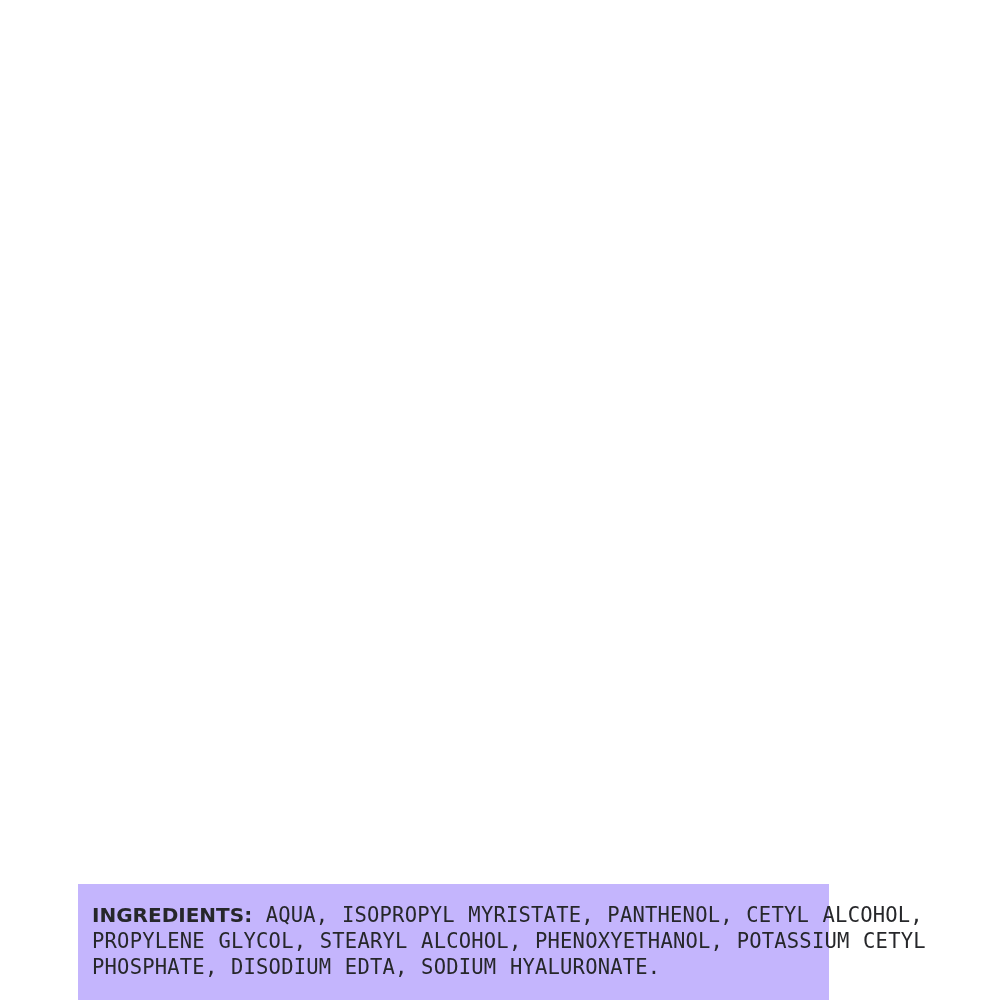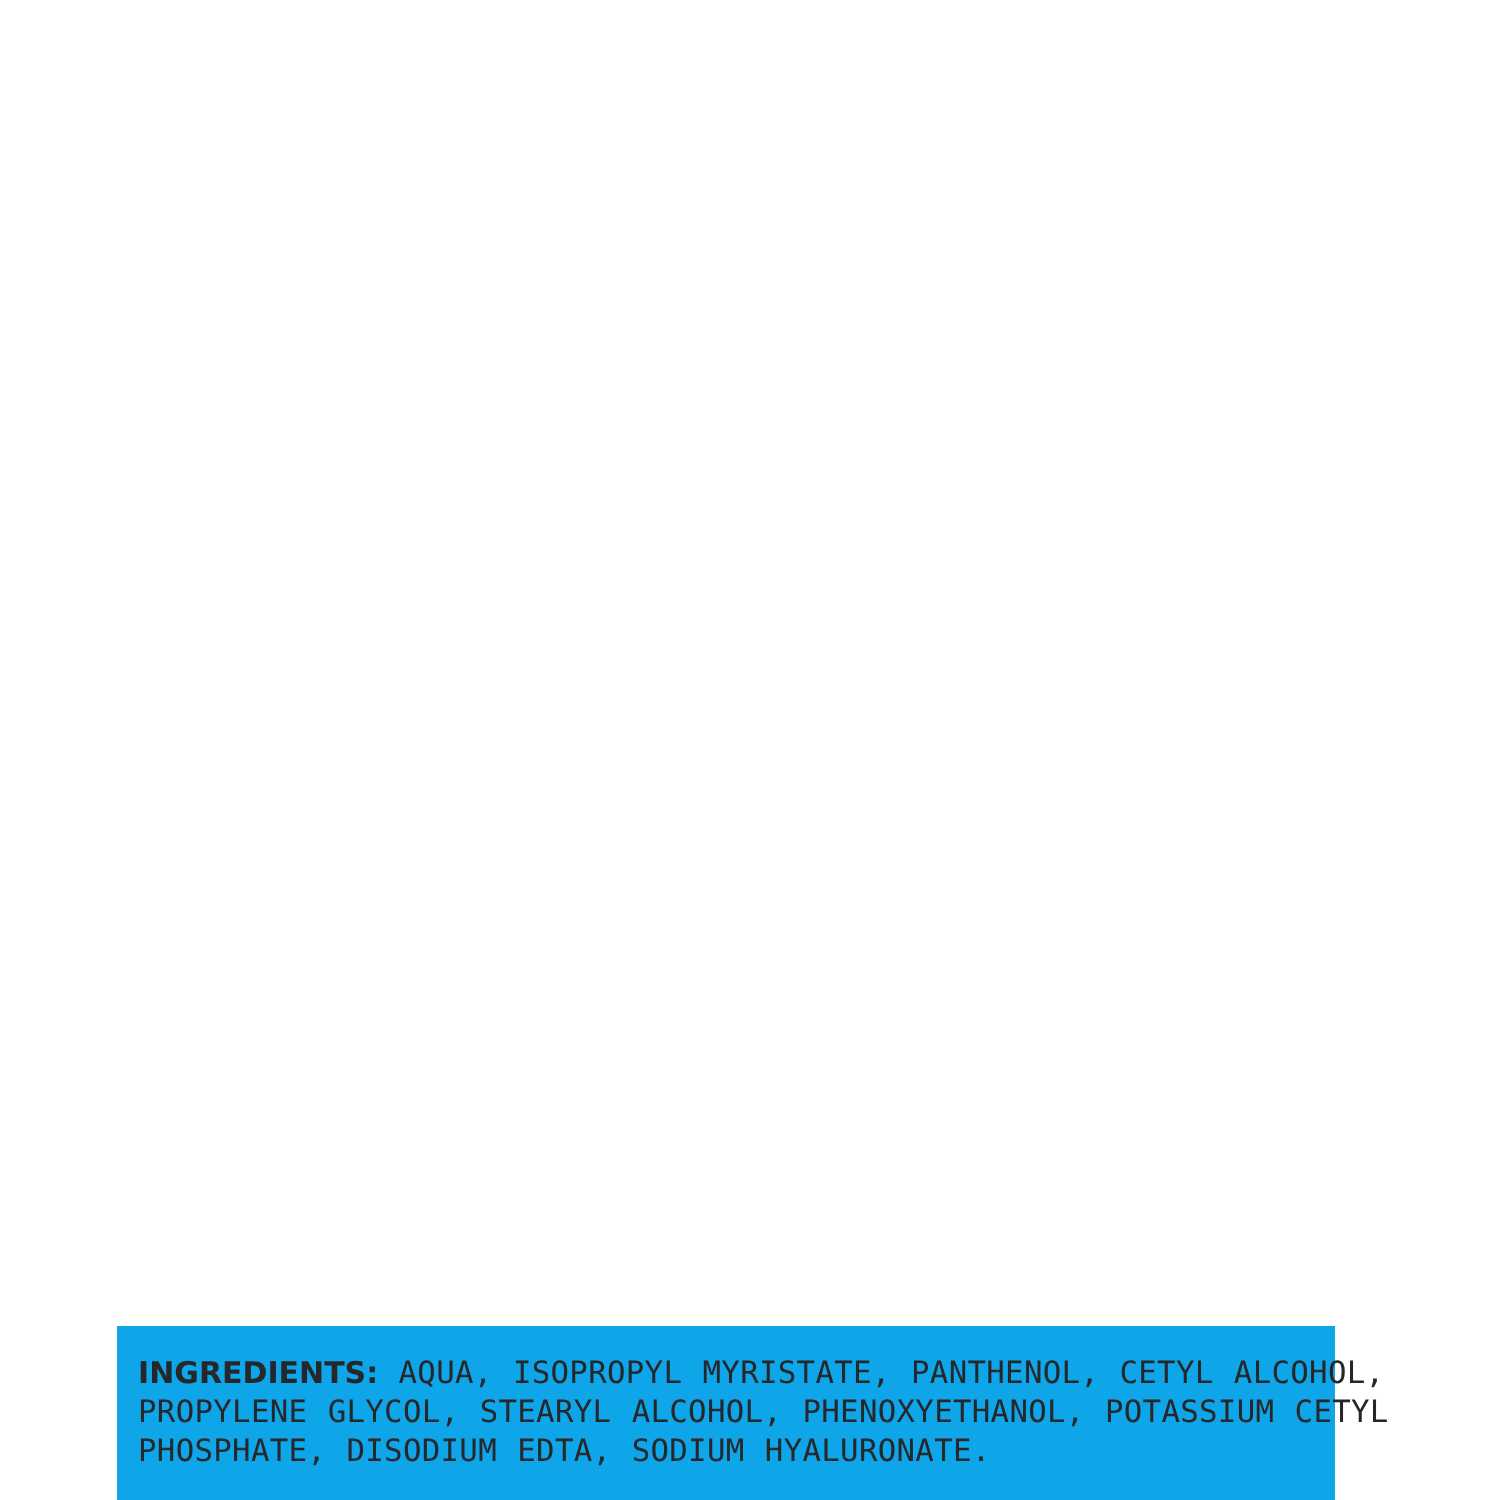--- a/index.html
+++ b/index.html
@@ -26,23 +26,23 @@
     top: 0;
     width: 1000px;
     height: 884px;
     background: #ffffff;
   }
   
   .ingredients-strip {
     position: absolute;
     left: 78px;
     top: 884px;
-    width: 812px;
+    width: 751px;
     height: 116px;
-    background: #0ea5e9;
+    background: #c4b5fd;
   }
   .ingredients-text {
     position: absolute;
     left: 14px;
     top: 18px;
     width: 856px;
     color: #26272a;
     font-family: "DejaVu Sans Mono", monospace;
     font-size: 20.5px;
     line-height: 26px;

